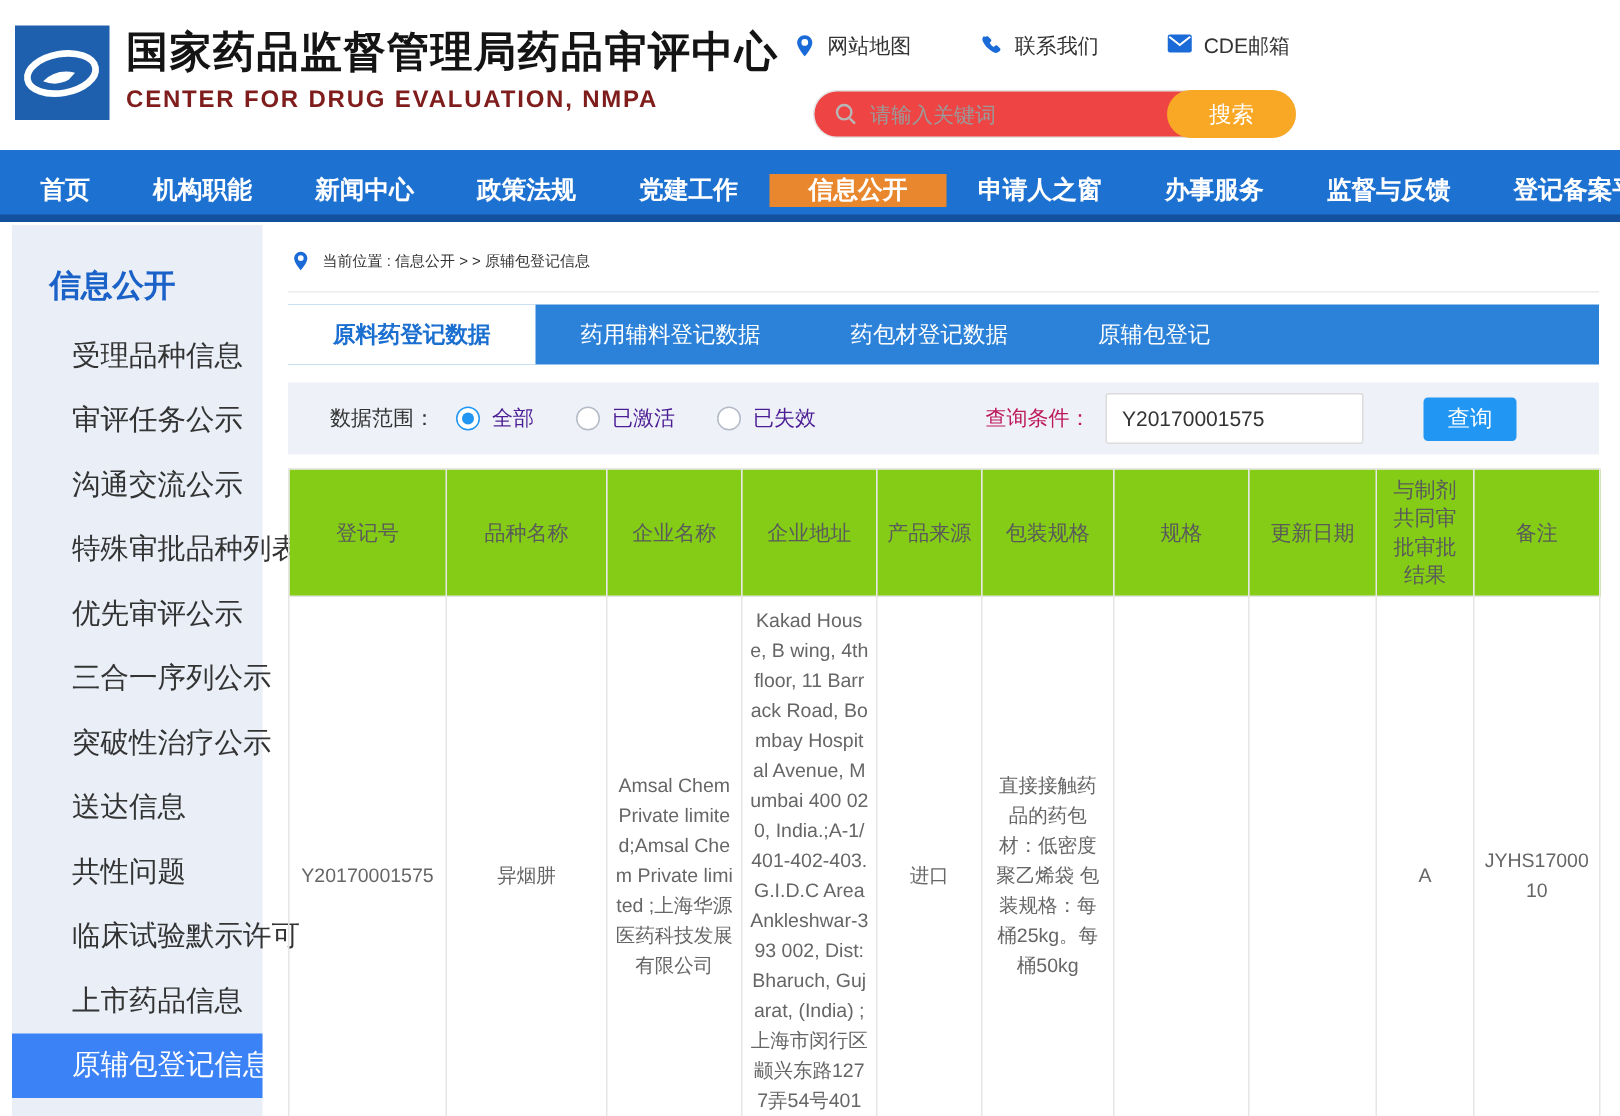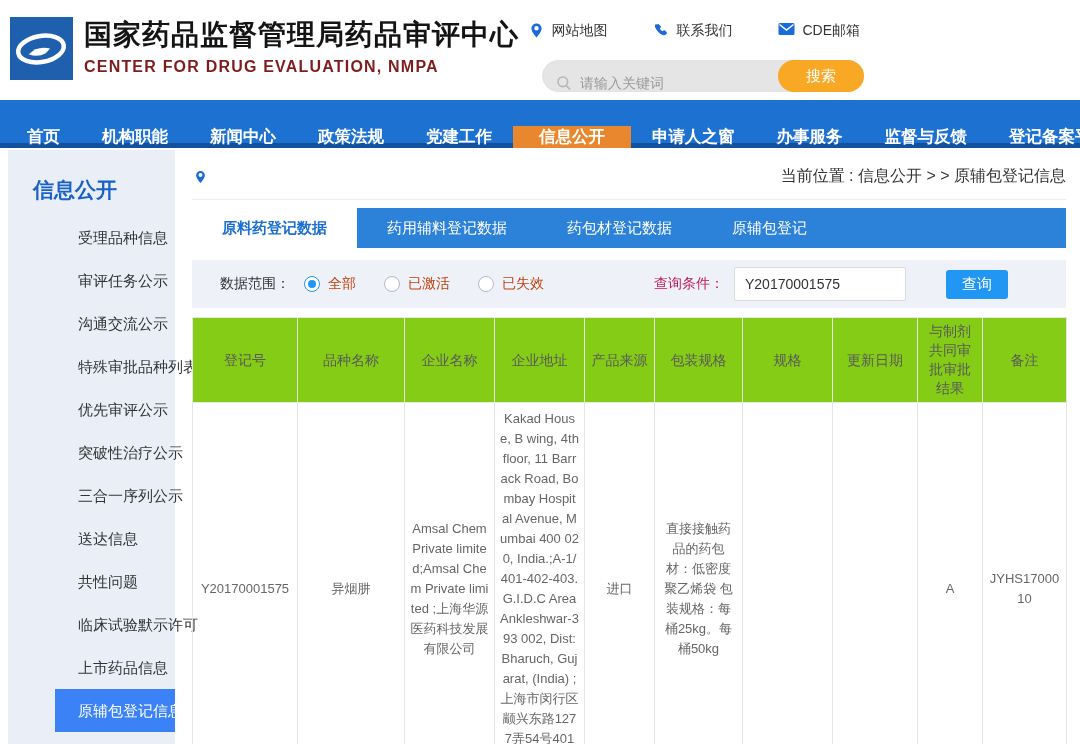--- a/index.html
+++ b/index.html
@@ -10,59 +10,59 @@
   }
   
   .header { position:absolute; left:0; top:0; width:876px; height:100px; background:#fff; }
   .logo { position:absolute; left:10px; top:17px; width:63px; height:63px; background:#1e5fae; }
   .brand { position:absolute; left:84px; top:18px; }
   .brand-title { font-size:28px; font-weight:bold; color:#141414; letter-spacing:1px; line-height:34px; }
   .brand-sub { font-size:16px; font-weight:bold; color:#7f1d1d; letter-spacing:1.2px; margin-top:6px; }
   .quick-links { position:absolute; right:16px; top:22px; display:flex; gap:46px; align-items:center; }
   .quick-link { display:flex; align-items:flex-start; gap:7px; font-size:14px; color:#333; cursor:pointer; }
   .searchbar { position:absolute; right:12px; top:60px; width:322px; height:32px;
-    border:1px solid #e3e3e3; border-radius:16px; background:#e5e5e5; display:flex; align-items:flex-end; }
+    border:1px solid #e3e3e3; border-radius:16px; background:#ef4444; display:flex; align-items:center; }
   .searchbar input { border:none; outline:none; flex:1; font-size:14px; color:#333; background:transparent;
     font-family:inherit; padding-left:8px; }
   .searchbar input::placeholder { color:#9a9a9a; }
   .search-mag { margin-left:13px; }
   .search-btn { width:86px; height:32px; margin:-1px; border-radius:16px; background:#f9a825; color:#fff;
     font-size:15px; border:none; cursor:pointer; font-family:inherit; }
   
   .navbar { position:absolute; left:0; top:100px; width:1080px; height:48px; background:#1d71d1; }
   .navbar::after { content:""; position:absolute; left:0; bottom:0; width:100%; height:5px; background:#13509e; }
-  .nav-inner { position:relative; z-index:2; display:flex; align-items:flex-end; height:48px; padding:0 6px; }
+  .nav-inner { position:relative; z-index:2; display:flex; align-items:flex-start; height:48px; padding:16px 6px; }
   .nav-item { display:flex; align-items:center; padding:0 21px; color:#fff; font-size:16.5px; font-weight:bold;
     cursor:pointer; white-space:nowrap; }
   .nav-item.active { background:#e9872e; padding:0 26px; }
   .nav-sep { width:1px; height:17px; background:rgba(255,255,255,.5); align-self:center; }
   
   .sidebar { position:absolute; left:8px; top:150px; width:167px; height:594px; background:#e9eef7; }
   .sidebar-title { padding:26px 0 12px 25px; font-size:21px; font-weight:bold; color:#1a62c8; }
-  .side-item { height:43px; line-height:43px; padding-left:23px; font-size:15px; color:#333; cursor:pointer; white-space:nowrap;margin-left:47px; }
+  .side-item { height:43px; line-height:43px; padding-left:40px; font-size:19px; color:#333; cursor:pointer; white-space:nowrap; }
   .side-item.active { background:#3b82f6; color:#fff; }
   
   .main { position:absolute; left:192px; top:150px; width:874px; }
-  .breadcrumb { display:flex; align-items:center; gap:8px; padding:16px 0 12px 2px; font-size:16px; color:#333;
-    border-bottom:1px solid #ececec;justify-content:space-between; }
+  .breadcrumb { display:flex; align-items:center; gap:8px; padding:16px 0 12px 2px; font-size:10px; color:#333;
+    border-bottom:1px solid #ececec; }
   .tabbar { margin-top:8px; height:40px; background:#2c82d8; display:flex; }
   .tab { display:flex; align-items:center; padding:0 30px; color:#fff; font-size:15px; cursor:pointer; }
   .tab.active { background:#fff; color:#1b6fd0; font-weight:bold; }
   
-  .filterbar { margin-top:12px; height:48px; background:#eef2f8; display:flex; align-items:center; padding:0 0 0 28px; }
+  .filterbar { margin-top:12px; height:48px; background:#eef2f8; display:flex; align-items:center; padding:0 16px 0 28px; }
   .filter-label { font-size:14px; color:#333; }
   .radio-group { display:flex; align-items:center; gap:28px; margin-left:14px; }
-  .radio-opt { display:flex; align-items:center; gap:8px; font-size:14px; color:#c2410c; cursor:pointer; }
+  .radio-opt { display:flex; align-items:center; gap:8px; font-size:14px; color:#4c1d95; cursor:pointer; }
   .radio { width:16px; height:16px; border:1px solid #b4bac6; border-radius:50%; background:#fff; position:relative; }
   .radio.checked { border-color:#2196f3; }
   .radio.checked::after { content:""; position:absolute; left:3px; top:3px; width:8px; height:8px; border-radius:50%; background:#2196f3; }
   .query-label { margin-left:auto; font-size:14px; color:#be185d; }
   .query-input { width:172px; height:34px; margin-left:10px; border:1px solid #dcdcdc; border-radius:2px;
     font-size:14px; color:#333; padding:0 10px; outline:none; background:#fff; font-family:inherit; }
-  .query-btn { width:62px; height:29px; margin-left:40px; margin-right:58px; background:#2196f3; color:#fff;
+  .query-btn { width:62px; height:29px; margin-left:40px; margin-right:39px; background:#2196f3; color:#fff;
     border:none; border-radius:3px; font-size:15px; cursor:pointer; font-family:inherit; }
   
   table.data { margin-top:9px; width:874px; border-collapse:collapse; table-layout:fixed; }
   table.data th, table.data td { border:1px solid #e6e6e6; text-align:center; vertical-align:middle; }
   table.data th { height:60px; background:#84cc16; font-size:14px; color:#5a5a5a; font-weight:normal; padding:4px 6px; line-height:19px; }
   table.data td { height:336px; font-size:13px; color:#666; padding:6px 5px; line-height:20px; word-wrap:break-word; }
   td.break-all { word-break:break-all; }
 </style>
 </head>
 <body>
@@ -135,22 +135,22 @@
   </div>
 </div>
 
 <div class="sidebar">
   <div class="sidebar-title">信息公开</div>
   <div class="side-item">受理品种信息</div>
   <div class="side-item">审评任务公示</div>
   <div class="side-item">沟通交流公示</div>
   <div class="side-item">特殊审批品种列表</div>
   <div class="side-item">优先审评公示</div>
+  <div class="side-item">三合一序列公示</div>
   <div class="side-item">突破性治疗公示</div>
-  <div class="side-item">三合一序列公示</div>
   <div class="side-item">送达信息</div>
   <div class="side-item">共性问题</div>
   <div class="side-item">临床试验默示许可</div>
   <div class="side-item">上市药品信息</div>
   <div class="side-item active">原辅包登记信息</div>
 </div>
 
 <div class="main">
 
   <div class="breadcrumb">

